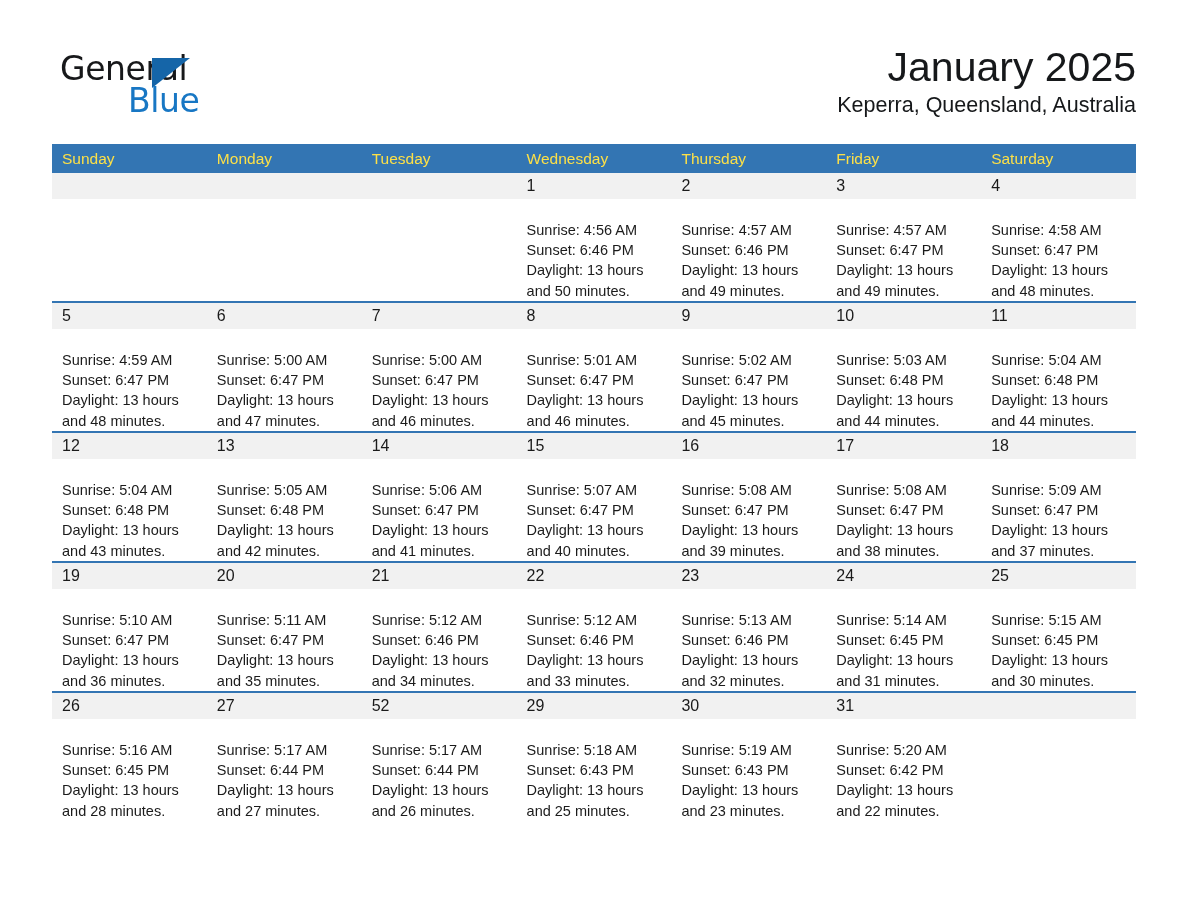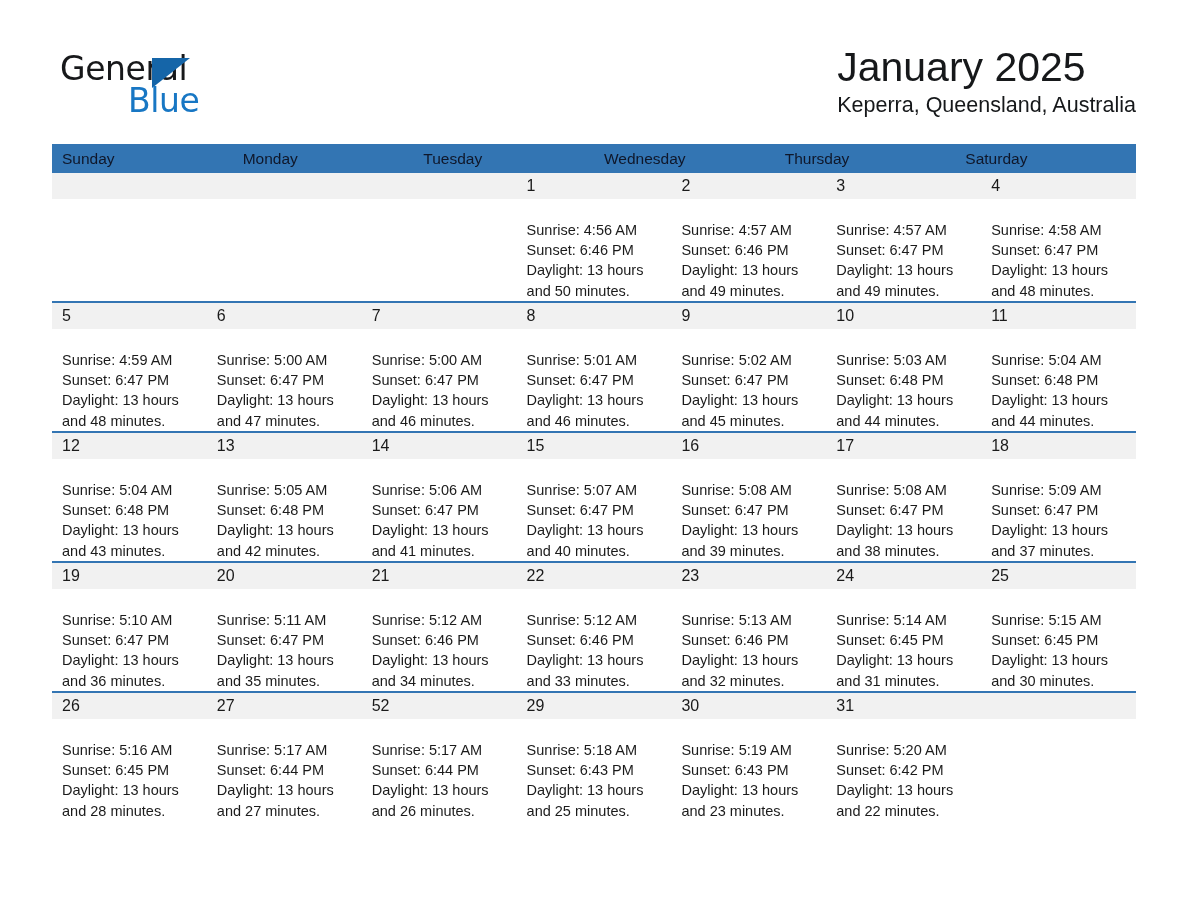--- a/index.html
+++ b/index.html
@@ -63,20 +63,21 @@
     position: absolute;
     left: 100px;
     top: 14px;
     width: 0;
     height: 0;
     border-left: 38px solid #1565a8;
     border-bottom: 30px solid transparent;
   }
 
   .title-block {
+    text-align: right;
     padding-top: 2px;
   }
   .month-title {
     font-size: 41px;
     font-weight: 400;
     color: #16181a;
     letter-spacing: 0px;
     line-height: 1.05;
     font-family: "Liberation Sans", sans-serif;
   }
@@ -94,21 +95,21 @@
     width: 1084px;
   }
   .weekday-row {
     display: flex;
     background: #3375b3;
     height: 29px;
     align-items: center;
   }
   .weekday {
     flex: 1 1 0;
-    color: #0f172a;
+    color: #fde047;
     font-size: 15.5px;
     padding-left: 10px;
     box-sizing: border-box;
     line-height: 29px;
     white-space: nowrap;
   }
 
   .week-row {
     display: flex;
     border-top: 2px solid #3375b3;
@@ -168,20 +169,21 @@
 
   </div>
 
   <div class="calendar">
     <div class="weekday-row">
         <div class="weekday">Sunday</div>
         <div class="weekday">Monday</div>
         <div class="weekday">Tuesday</div>
         <div class="weekday">Wednesday</div>
         <div class="weekday">Thursday</div>
+        <div class="weekday">Friday</div>
         <div class="weekday">Saturday</div>
       </div>
     <div id="weeks-container">
         <div class="week-row first">
           <div class="day-cell empty">
             <div class="day-number-band"></div>
           </div>
           <div class="day-cell empty">
             <div class="day-number-band"></div>
           </div>

